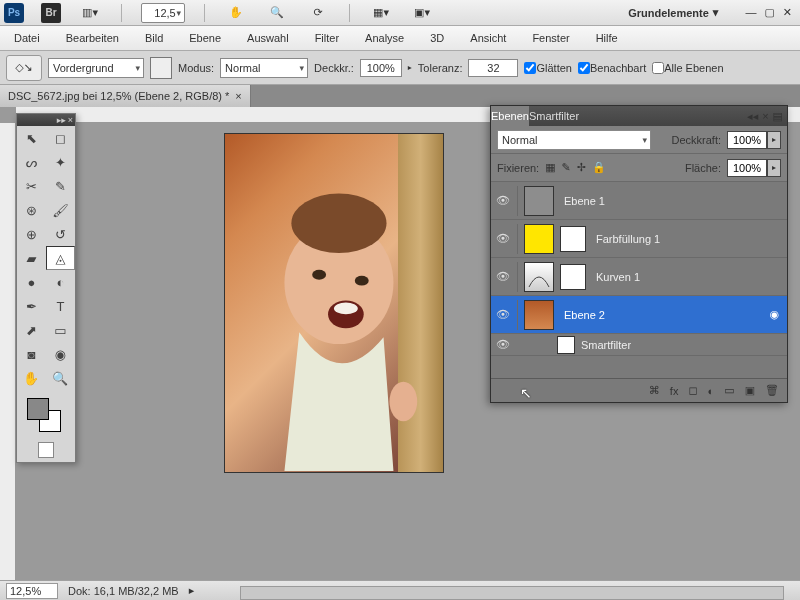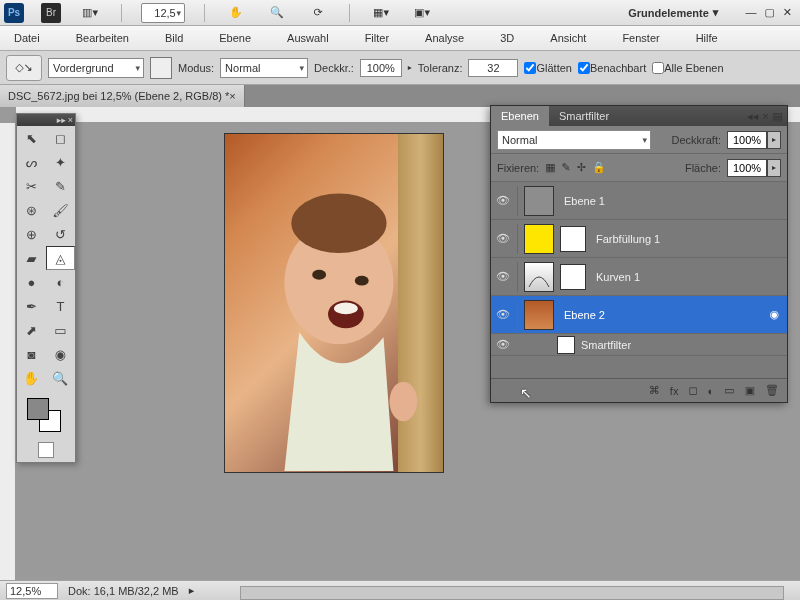--- a/index.html
+++ b/index.html
@@ -1,35 +1,35 @@
 <!DOCTYPE html>
 <html><head>
 <meta charset="utf-8">
 <style>
 *{margin:0;padding:0;box-sizing:border-box;font-family:"Segoe UI",Tahoma,sans-serif;font-size:11px;color:#333}
 body{width:800px;height:600px;background:#d4d4d4;overflow:hidden;position:relative}
 .topbar{height:26px;background:linear-gradient(#f2f2f2,#dedede);border-bottom:1px solid #aaa;display:flex;align-items:center;padding:0 4px;gap:17px}
 .ps-badge{width:20px;height:20px;background:#0a3a6e;border-radius:3px;display:flex;align-items:center;justify-content:center;color:#7fb6ee;font-weight:bold;font-size:10px}
-.br-badge{width:20px;height:20px;background:#2a2a2a;border-radius:2px;display:flex;align-items:center;justify-content:center;color:#ccc;font-weight:normal;font-size:10px}
+.br-badge{width:20px;height:20px;background:#2a2a2a;border-radius:2px;display:flex;align-items:center;justify-content:center;color:#ccc;font-weight:bold;font-size:10px}
 .topbtn{height:20px;min-width:24px;display:flex;align-items:center;justify-content:center;padding:0 3px;cursor:pointer;border-radius:2px}
 .sep{width:1px;height:18px;background:#b0b0b0;margin:0 2px}
 .workspace-dd{margin-left:auto;display:flex;align-items:center;gap:4px;padding:0 6px;font-weight:bold}
 .winbtns{display:flex;gap:8px;padding:0 4px}
-.menubar{height:22px;background:linear-gradient(#f8f8f8,#e8e8e8);border-bottom:1px solid #aaa;display:flex;align-items:center;padding:12px 6px;gap:20px}
+.menubar{height:22px;background:linear-gradient(#f8f8f8,#e8e8e8);border-bottom:1px solid #aaa;display:flex;align-items:center;padding:12px 6px;gap:10px}
 .menu-item{padding:2px 8px;cursor:pointer}
 .optionsbar{height:34px;background:#d6d6d6;border-bottom:1px solid #a5a5a5;display:flex;align-items:center;padding:0 6px;gap:6px}
 .tool-indicator{width:36px;height:26px;background:#ededed;border:1px solid #999;border-radius:3px;display:flex;align-items:center;justify-content:center}
 .dd{height:20px;background:#fff;border:1px solid #888;padding:0 0 0 4px;display:flex;align-items:center;position:relative;cursor:pointer}
 .dd::after{content:"▾";position:absolute;right:3px;font-size:9px;color:#555}
 .swatch{width:22px;height:22px;border:1px solid #777;background:#eee}
 .field{width:42px;height:18px;border:1px solid #888;background:#fff;text-align:center;line-height:16px}
 .chk{display:flex;align-items:center;gap:0}
 .chk input{width:12px;height:12px}
 .tabstrip{height:22px;background:#8a8a8a;display:flex;align-items:center}
-.doctab{height:22px;padding:0 8px;display:flex;align-items:center;background:linear-gradient(#dcdcdc,#c4c4c4);border-right:1px solid #7a7a7a;}
+.doctab{height:22px;padding:0 8px;display:flex;align-items:center;background:linear-gradient(#dcdcdc,#c4c4c4);border-right:1px solid #7a7a7a;gap:6px}
 .doctab .x{font-size:11px;cursor:pointer}
 .workarea{position:relative;height:calc(600px - 26px - 22px - 34px - 22px - 20px);background:#9a9a9a}
 .ruler-h{position:absolute;left:16px;top:0;right:0;height:16px;background:#ededed;border-bottom:1px solid #999;font-size:8px}
 .ruler-v{position:absolute;left:0;top:16px;bottom:0;width:16px;background:#ededed;border-right:1px solid #999;font-size:8px}
 .canvas-area{position:absolute;left:16px;top:16px;right:0;bottom:0;overflow:hidden}
 .photo{position:absolute;left:208px;top:10px;width:220px;height:340px;border:1px solid #333;overflow:hidden}
 .photo-bg{width:100%;height:100%;background:linear-gradient(135deg,#b35a28 0%,#d48850 20%,#e8b487 50%,#6a332b 100%)}
 .door{position:absolute;right:0;top:0;width:45px;height:100%;background:linear-gradient(90deg,#b89458 0%,#d1b078 50%,#a68347 100%)}
 .toolbox{position:absolute;left:16px;top:6px;width:60px;background:#d6d6d6;border:1px solid #7a7a7a;box-shadow:2px 2px 6px rgba(0,0,0,.3)}
 .toolbox-hdr{height:12px;background:linear-gradient(#555,#3a3a3a);display:flex;justify-content:flex-end;align-items:center;gap:2px;padding:0 2px}
@@ -37,21 +37,21 @@
 .tools-grid{display:grid;grid-template-columns:1fr 1fr}
 .tool{height:24px;display:flex;align-items:center;justify-content:center;border:1px solid transparent;cursor:pointer;font-size:13px;color:#444}
 .tool.active{background:#fff;border:1px inset #888}
 .color-wells{height:40px;position:relative;margin:4px}
 .fg{position:absolute;width:22px;height:22px;border:1px solid #000;background:#888;left:6px;top:4px;z-index:2}
 .bg{position:absolute;width:22px;height:22px;border:1px solid #000;background:#fff;left:18px;top:16px}
 .qm{display:flex;justify-content:center;padding:4px}
 .qm-box{width:16px;height:16px;border:1px solid #888;background:#fff}
 .layers-panel{position:absolute;right:12px;top:-2px;width:298px;background:#818181;border:1px solid #2f2f2f;box-shadow:-2px 2px 8px rgba(0,0,0,.4)}
 .panel-hdr{height:20px;background:linear-gradient(#545454,#434343);display:flex;align-items:center}
-.ptab{height:20px;padding:0 10px;display:flex;align-items:center;color:#ddd;cursor:pointer}
+.ptab{height:20px;padding:0 0;display:flex;align-items:center;color:#ddd;cursor:pointer}
 .ptab.active{background:#818181;color:#fff}
 .panel-menu{margin-left:auto;display:flex;gap:4px;padding:0 4px;color:#ddd;font-size:10px}
 .panel-row{height:28px;display:flex;align-items:center;padding:0 6px;gap:6px;border-bottom:1px solid #6a6a6a;color:#eee}
 .spin{height:18px;display:flex}
 .spin .val{width:40px;border:1px solid #444;background:#fff;color:#000;text-align:center;line-height:16px}
 .spin .arr{width:14px;border:1px solid #444;background:#c4c4c4;display:flex;align-items:center;justify-content:center;font-size:8px;cursor:pointer}
 .lock-icons{display:flex;gap:6px;font-size:11px;color:#ddd}
 .layer-list{height:196px;background:#7a7a7a;overflow:hidden;position:relative}
 .layer{display:flex;align-items:center;height:38px;border-bottom:1px solid #6a6a6a;padding:0 4px;gap:6px}
 .layer .eye{width:16px;text-align:center;cursor:pointer;color:#ddd}

